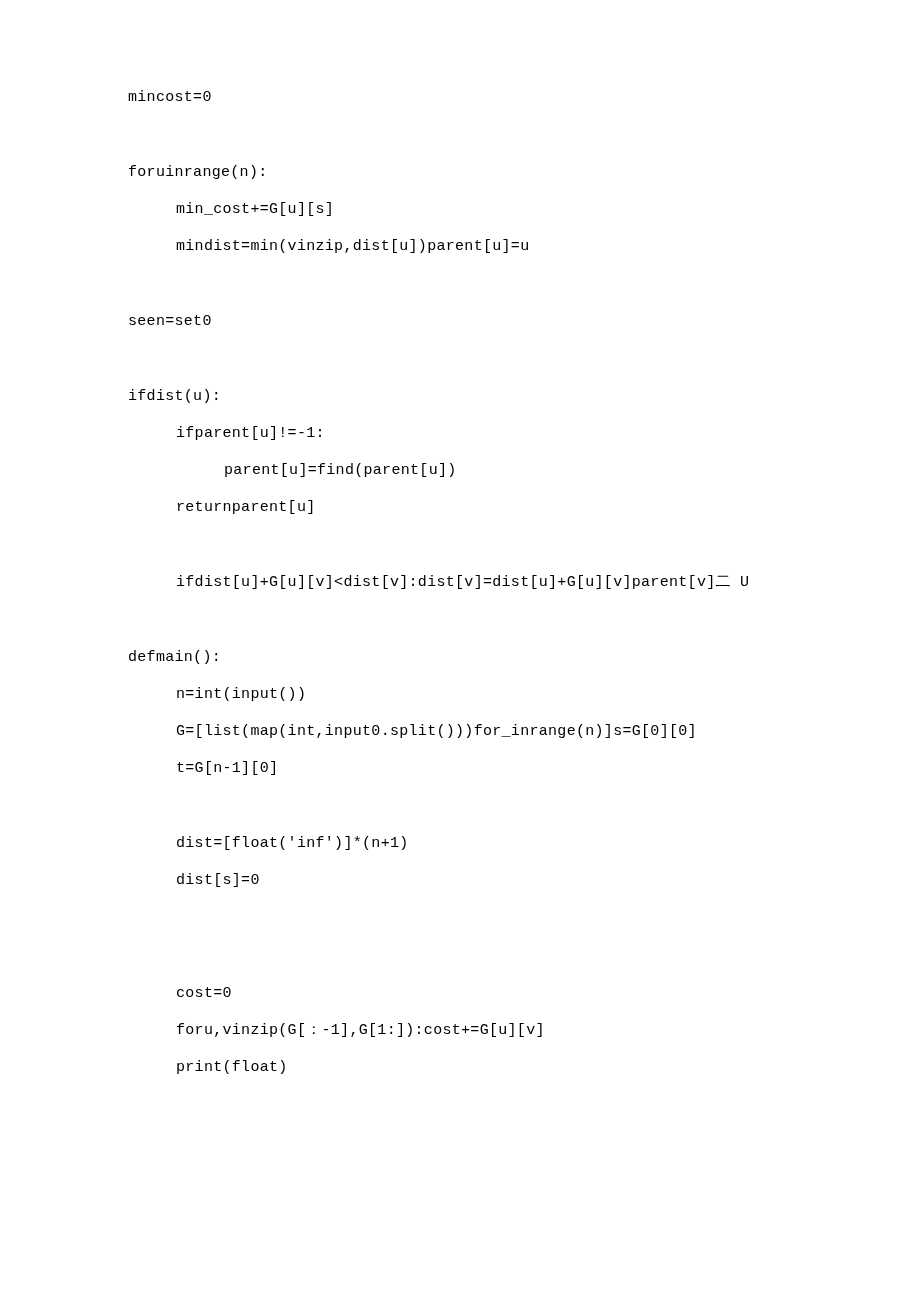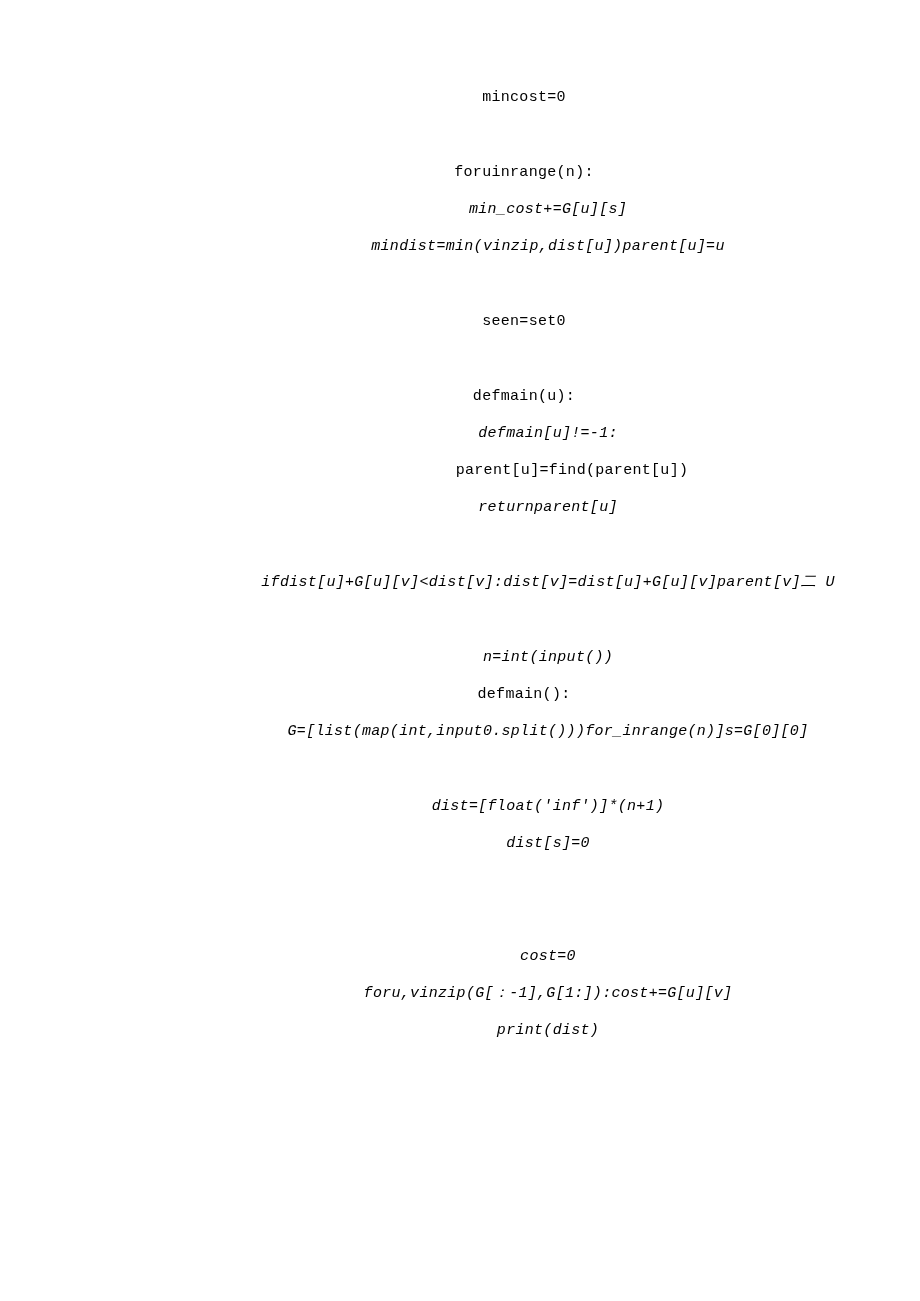--- a/index.html
+++ b/index.html
@@ -13,52 +13,52 @@
     line-height: 1.0;
   }
   .page {
     padding: 90px 0 0 128px;
     box-sizing: border-box;
   }
   .line {
     white-space: pre;
     margin-bottom: 22px;
     letter-spacing: 0.3px;
-    text-align: center;
   }
   .blank {
     height: 22px;
     margin-bottom: 16px;
   }
-  .indent1 { padding-left: 48px; font-style: italic; }
+  .indent1 { padding-left: 48px; }
   .indent2 { padding-left: 96px; font-family: Liberation Mono, monospace; }
 </style>
 </head>
 <body>
 
 <div class="page">
   <div class="line">mincost=0</div>
   <div class="blank"></div>
   <div class="line">foruinrange(n):</div>
   <div class="line indent1">min_cost+=G[u][s]</div>
   <div class="line indent1">mindist=min(vinzip,dist[u])parent[u]=u</div>
   <div class="blank"></div>
   <div class="line">seen=set0</div>
   <div class="blank"></div>
-  <div class="line">defmain(u):</div>
-  <div class="line indent1">defmain[u]!=-1:</div>
+  <div class="line">ifdist(u):</div>
+  <div class="line indent1">ifparent[u]!=-1:</div>
   <div class="line indent2">parent[u]=find(parent[u])</div>
   <div class="line indent1">returnparent[u]</div>
   <div class="blank"></div>
   <div class="line indent1">ifdist[u]+G[u][v]&lt;dist[v]:dist[v]=dist[u]+G[u][v]parent[v]二 U</div>
   <div class="blank"></div>
+  <div class="line">defmain():</div>
   <div class="line indent1">n=int(input())</div>
-  <div class="line">defmain():</div>
   <div class="line indent1">G=[list(map(int,input0.split()))for_inrange(n)]s=G[0][0]</div>
+  <div class="line indent1">t=G[n-1][0]</div>
   <div class="blank"></div>
   <div class="line indent1">dist=[float('inf')]*(n+1)</div>
   <div class="line indent1">dist[s]=0</div>
   <div class="blank"></div>
   <div class="blank"></div>
   <div class="line indent1">cost=0</div>
   <div class="line indent1">foru,vinzip(G[：-1],G[1:]):cost+=G[u][v]</div>
-  <div class="line indent1">print(dist)</div>
+  <div class="line indent1">print(float)</div>
 </div>
 
 </body></html>

